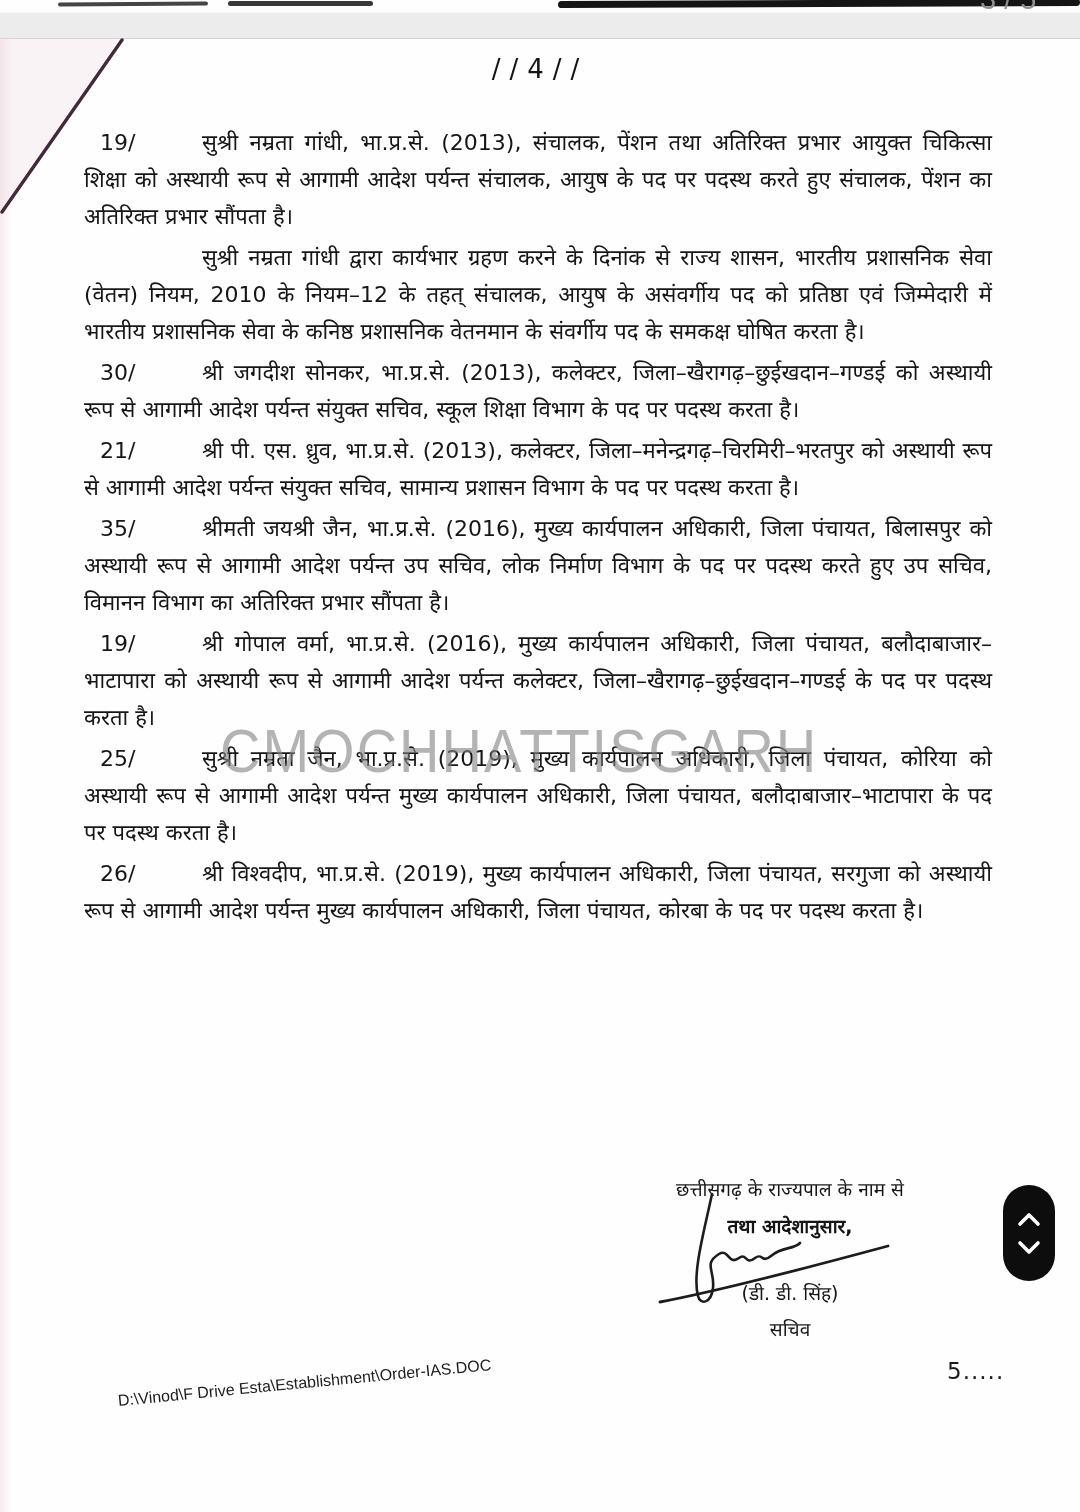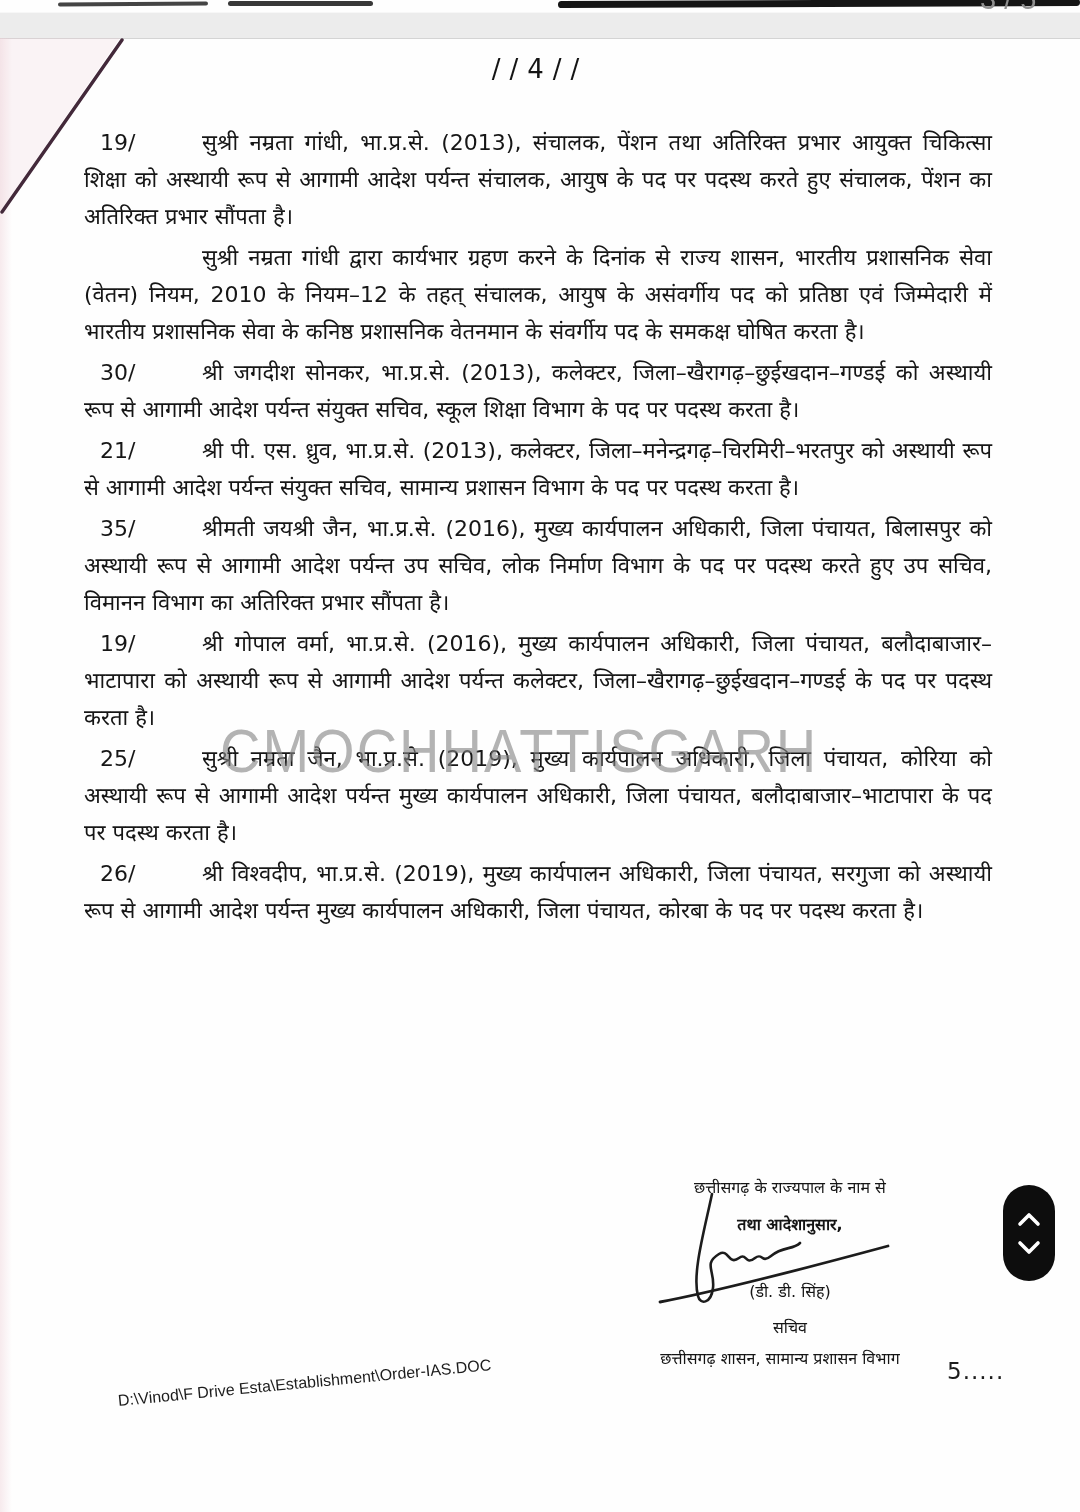--- a/index.html
+++ b/index.html
@@ -49,21 +49,21 @@
 
   
   .watermark{
     position:absolute;left:220px;top:718px;width:660px;
     font-family:"Liberation Sans",sans-serif;
     font-size:56px;color:#868686;opacity:.62;letter-spacing:2px;
     transform:scaleY(1.08);white-space:nowrap;pointer-events:none;
   }
 
   
-  .sig{position:absolute;text-align:center;font-size:16px;color:#151515;}
+  .sig{position:absolute;text-align:center;font-size:19px;color:#151515;}
   .l1{left:560px;top:1176px;width:460px;}
   .l2{left:560px;top:1213px;width:460px;font-weight:bold;}
   .l3{left:560px;top:1280px;width:460px;}
   .l4{left:560px;top:1316px;width:460px;}
   .l5{left:520px;top:1347px;width:520px;}
   .signature{position:absolute;left:632px;top:1192px;width:270px;height:125px;pointer-events:none;}
 
   
   .scrollpill{
     position:absolute;left:1003px;top:1185px;width:52px;height:96px;
@@ -140,21 +140,20 @@
   <div class="watermark">CMOCHHATTISGARH</div>
 
   <div class="sig l1">छत्तीसगढ़ के राज्यपाल के नाम से</div>
   <div class="sig l2">तथा आदेशानुसार,</div>
   <svg class="signature" viewBox="0 0 270 125">
     <path d="M 80 2 C 72 40, 60 82, 66 104 C 68 113, 79 112, 81 96 C 83 78, 71 72, 87 62 C 97 56, 96 74, 107 66 C 115 60, 113 74, 123 66 C 131 60, 129 72, 139 64 C 151 54, 161 58, 168 51" fill="none" stroke="#1c1c1c" stroke-width="2.6" stroke-linecap="round"></path>
     <path d="M 28 110 C 92 98, 182 74, 256 54" fill="none" stroke="#1c1c1c" stroke-width="2.8" stroke-linecap="round"></path>
   </svg>
   <div class="sig l4">सचिव</div>
   <div class="sig l3">(डी. डी. सिंह)</div>
-  <div class="sig l5">छत्तीसगढ़ शासन, सामान्य प्रशासन विभाग</div>
 
   <div class="scrollpill">
     <div class="sbtn">
       <svg width="26" height="15" viewBox="0 0 26 15">
         <polyline points="4,12 13,3 22,12" fill="none" stroke="#ffffff" stroke-width="3.6" stroke-linecap="round" stroke-linejoin="round"></polyline>
       </svg>
     </div>
     <div class="sbtn">
       <svg width="26" height="15" viewBox="0 0 26 15">
         <polyline points="4,3 13,12 22,3" fill="none" stroke="#ffffff" stroke-width="3.6" stroke-linecap="round" stroke-linejoin="round"></polyline>

